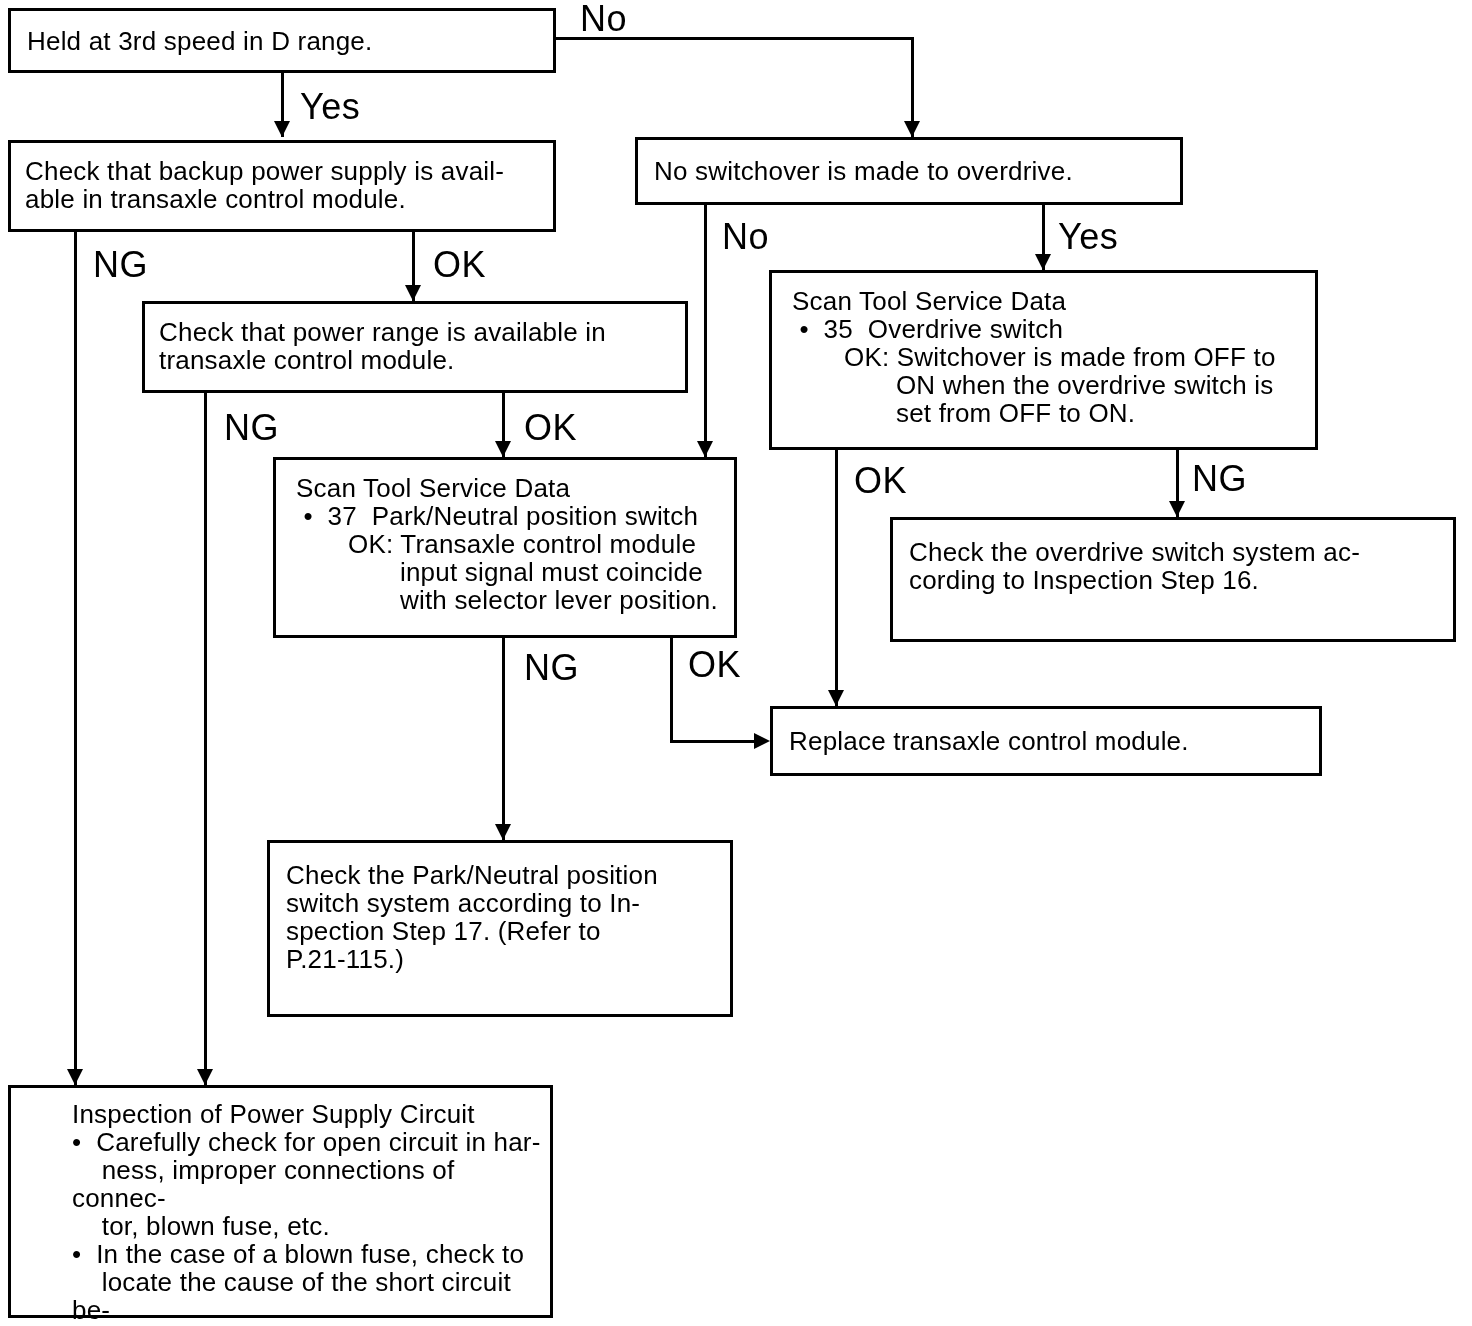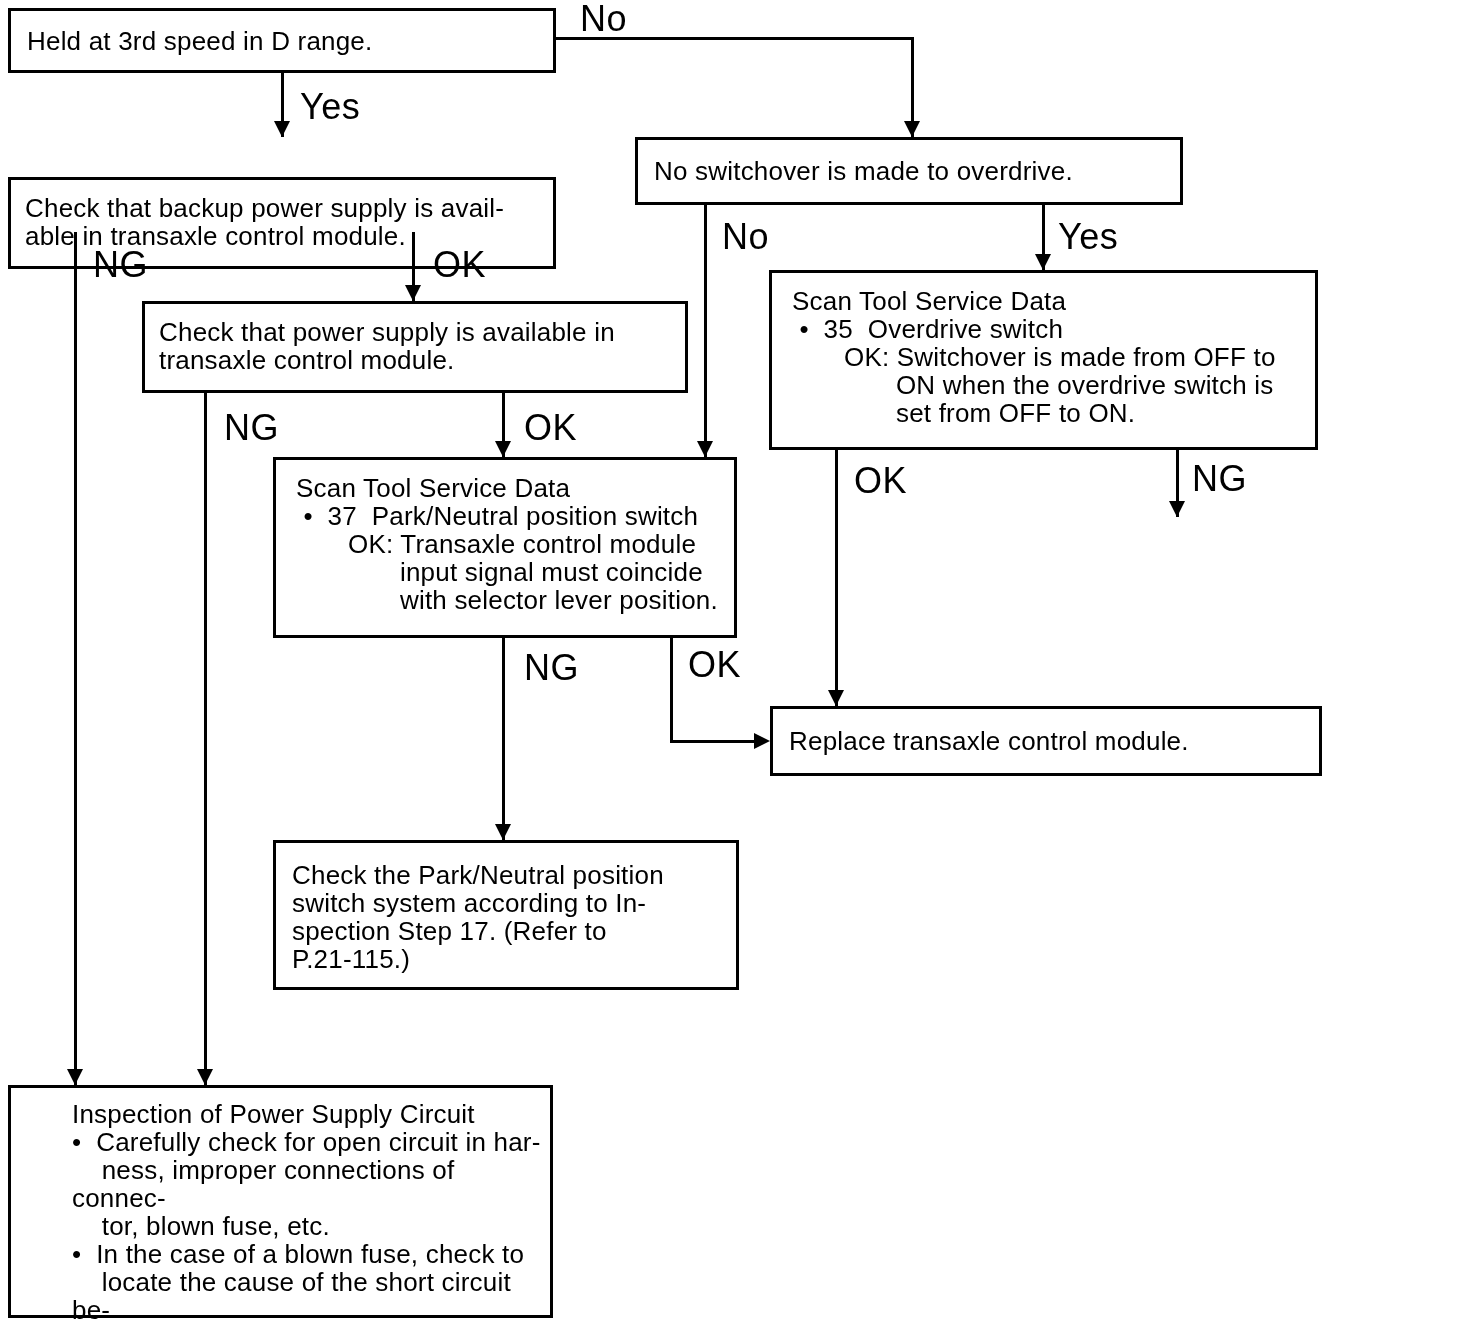--- a/index.html
+++ b/index.html
@@ -51,39 +51,39 @@
 </style>
 </head>
 <body>
 
 <div id="canvas">
 
   <div class="box vc" style="left:8px;top:8px;width:548px;height:65px;">
     <div class="bt">Held at 3rd speed in D range.</div>
   </div>
 
-  <div class="box pad" style="left:8px;top:140px;width:548px;height:92px;margin-top:37px;">
+  <div class="box pad" style="left:8px;top:140px;width:548px;height:92px;">
     <div class="bt">Check that backup power supply is avail-
 able in transaxle control module.</div>
   </div>
 
   <div class="box pad" style="left:142px;top:301px;width:546px;height:92px;">
-    <div class="bt">Check that power supply is available in
+    <div class="bt">Check that power range is available in
 transaxle control module.</div>
   </div>
 
   <div class="box pad20" style="left:273px;top:457px;width:464px;height:181px;">
     <div class="bt">Scan Tool Service Data
  •  37  Park/Neutral position switch
        OK: Transaxle control module
               input signal must coincide
               with selector lever position.</div>
   </div>
 
-  <div class="box pad18" style="left:273px;top:840px;width:466px;height:150px;">
+  <div class="box pad18" style="left:267px;top:840px;width:466px;height:177px;">
     <div class="bt">Check the Park/Neutral position
 switch system according to In-
 spection Step 17. (Refer to
 P.21-115.)</div>
   </div>
 
   <div class="box padb" style="left:8px;top:1085px;width:545px;height:233px;">
     <div class="bt">Inspection of Power Supply Circuit
 •  Carefully check for open circuit in har-
     ness, improper connections of connec-
@@ -98,20 +98,24 @@
   </div>
 
   <div class="box pad20" style="left:769px;top:270px;width:549px;height:180px;">
     <div class="bt">Scan Tool Service Data
  •  35  Overdrive switch
        OK: Switchover is made from OFF to
               ON when the overdrive switch is
               set from OFF to ON.</div>
   </div>
 
+  <div class="box pad18" style="left:890px;top:517px;width:566px;height:125px;">
+    <div class="bt">Check the overdrive switch system ac-
+cording to Inspection Step 16.</div>
+  </div>
 
   <div class="box vc" style="left:770px;top:706px;width:552px;height:70px;">
     <div class="bt">Replace transaxle control module.</div>
   </div>
 
   <div class="v" style="left:281px;top:73px;height:64px;"></div>
   <div class="ah-d" style="left:274px;top:121px;"></div>
   <div class="lbl" style="left:300px;top:92px;">Yes</div>
 
   <div class="h" style="left:556px;top:37px;width:358px;"></div>

